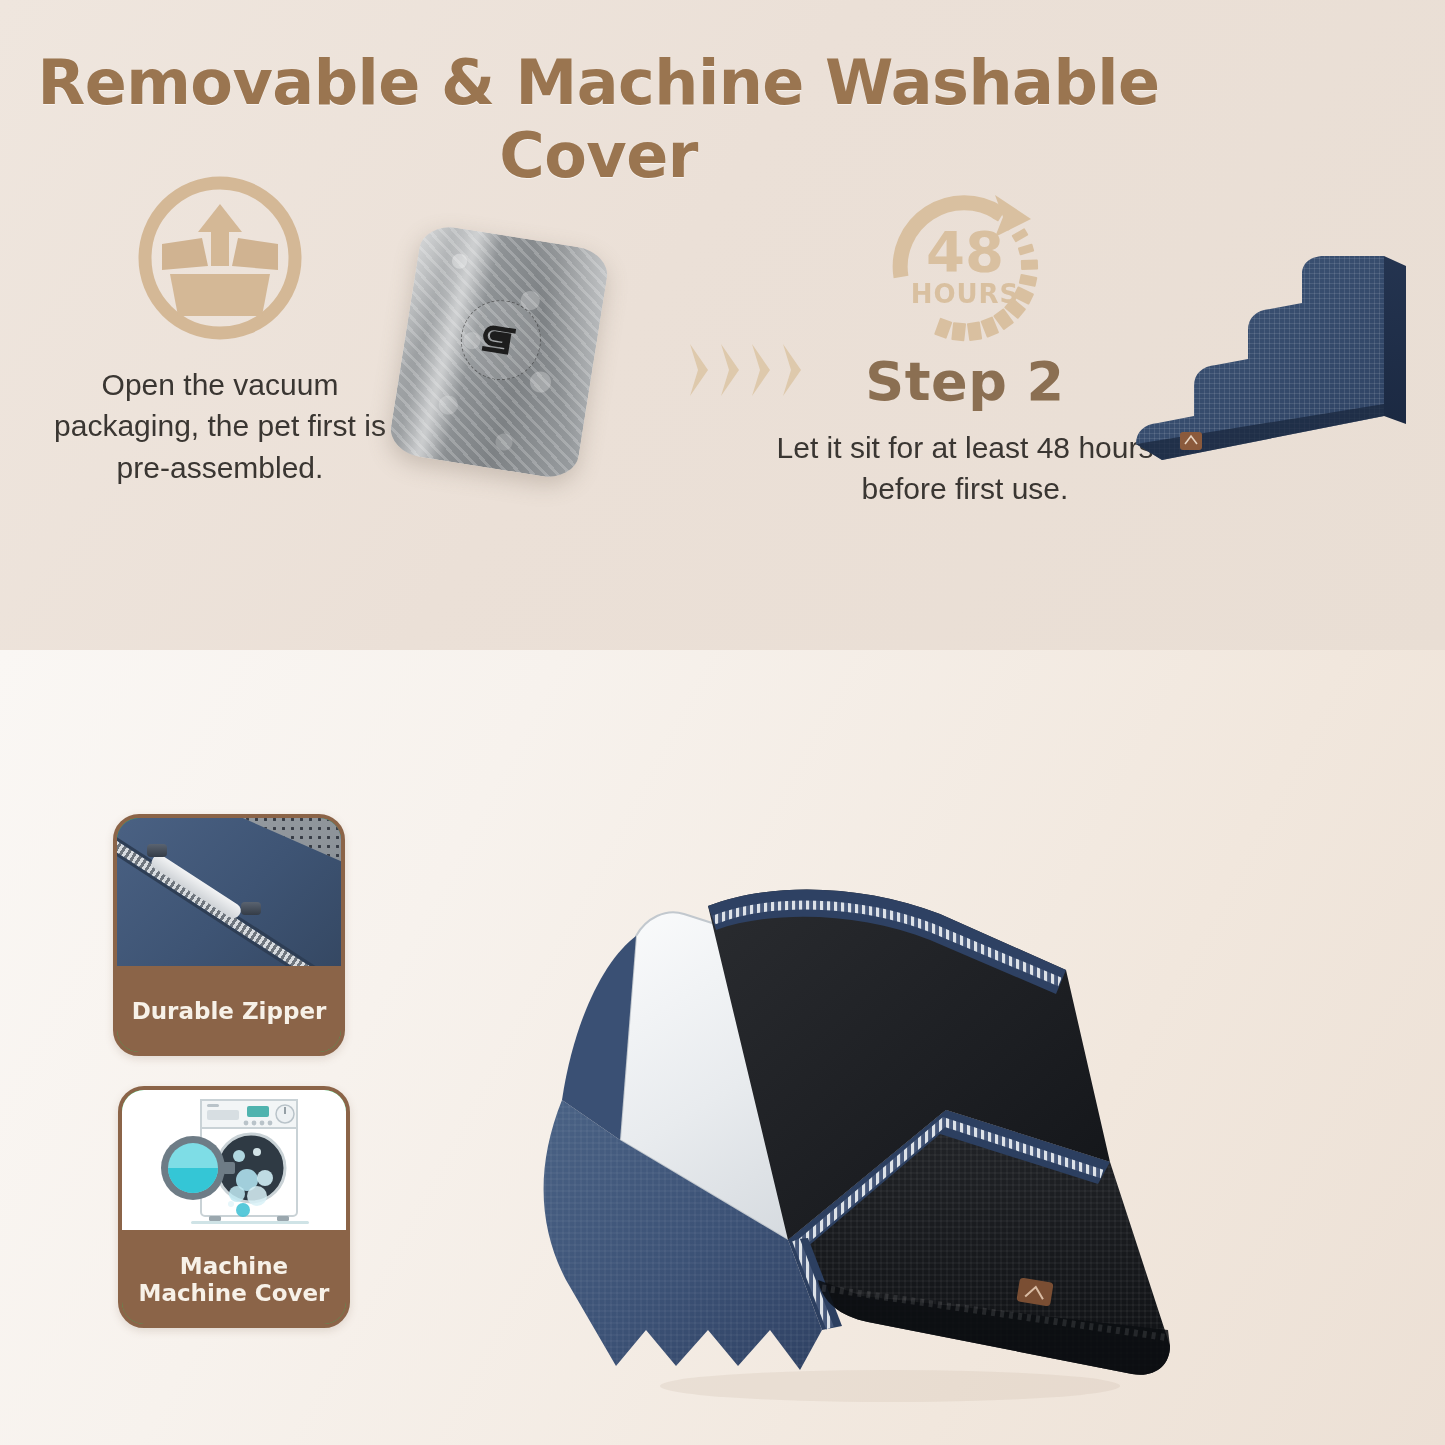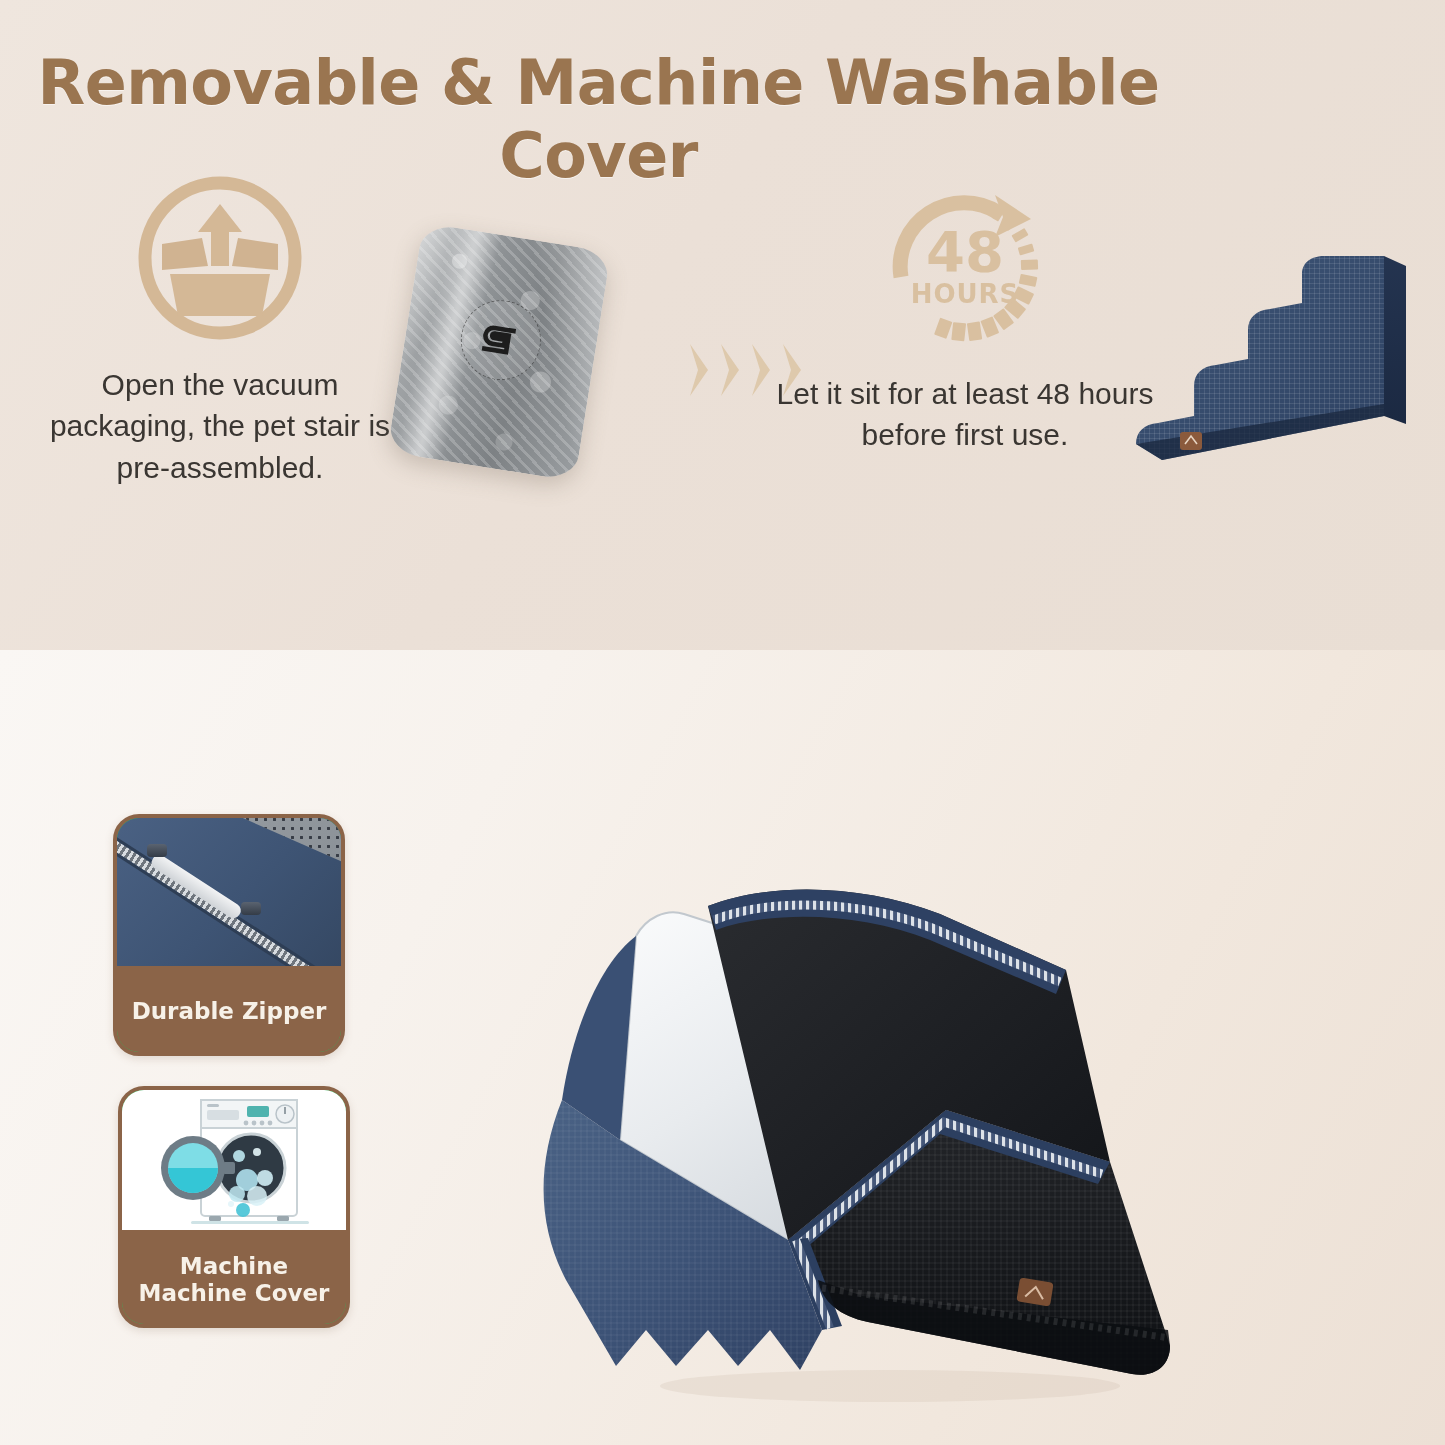--- a/index.html
+++ b/index.html
@@ -178,21 +178,21 @@
 
         <path d="M30 74 L70 68 L76 96 L30 100 Z" fill="#D0B391"></path>
 
         <path d="M146 74 L106 68 L100 96 L146 100 Z" fill="#D0B391"></path>
 
         <path d="M38 104 L138 104 L130 146 L46 146 Z" fill="#D4B896"></path>
         <path d="M79 96 L97 96 L97 146 L79 146 Z" fill="#E8DACB" opacity=".0"></path>
       </svg>
     </div>
 
-    <div class="step-desc" style="padding:0 22px;">Open the vacuum packaging, the pet stair is pre-assembled.</div>
+    <div class="step-desc" style="padding:0 22px;">Open the vacuum packaging, the pet first is pre-assembled.</div>
   </div>
 
   <div id="vacuum-pack">
     <div class="pack-body">
       <div class="pack-sheen"></div>
       <div class="pack-badge">
         <svg class="pack-logo" viewBox="0 0 40 40" aria-hidden="true">
           <path d="M31 9 H12 a8 8 0 0 0 0 16 h12 v-6 h-11 a2.3 2.3 0 0 1 0-4.6 h14 v16.6 h-22" fill="none" stroke="#1d1d1d" stroke-width="4.6" stroke-linecap="square"></path>
         </svg>
       </div>
@@ -264,20 +264,21 @@
 
           <path d="M -64 10 A 64 64 0 0 1 34 -54" fill="none" stroke="#D9C0A0" stroke-width="15" stroke-linecap="butt"></path>
 
           <path d="M30 -72 L66 -48 L30 -30 L38 -50 Z" fill="#D9C0A0"></path>
         </g>
         <text x="98" y="86" text-anchor="middle" font-family="DejaVu Sans, sans-serif" font-size="56" font-weight="bold" fill="#D9C0A0">48</text>
         <text x="98" y="118" text-anchor="middle" font-family="DejaVu Sans, sans-serif" font-size="26" font-weight="bold" letter-spacing="1" fill="#D9C0A0">HOURS</text>
       </svg>
     </div>
 
+    <div class="step-title">Step 2</div>
     <div class="step-desc" style="padding:0 6px;">Let it sit for at least 48 hours before first use.</div>
   </div>
 
   <div id="stair-photo">
     <svg width="300" height="235" viewBox="0 0 300 235" aria-hidden="true">
       <defs>
         <linearGradient id="navyTop" x1="0" y1="0" x2="1" y2="1">
           <stop offset="0%" stop-color="#3F5677"></stop>
             <stop offset="100%" stop-color="#2E4263"></stop>
         </linearGradient>

